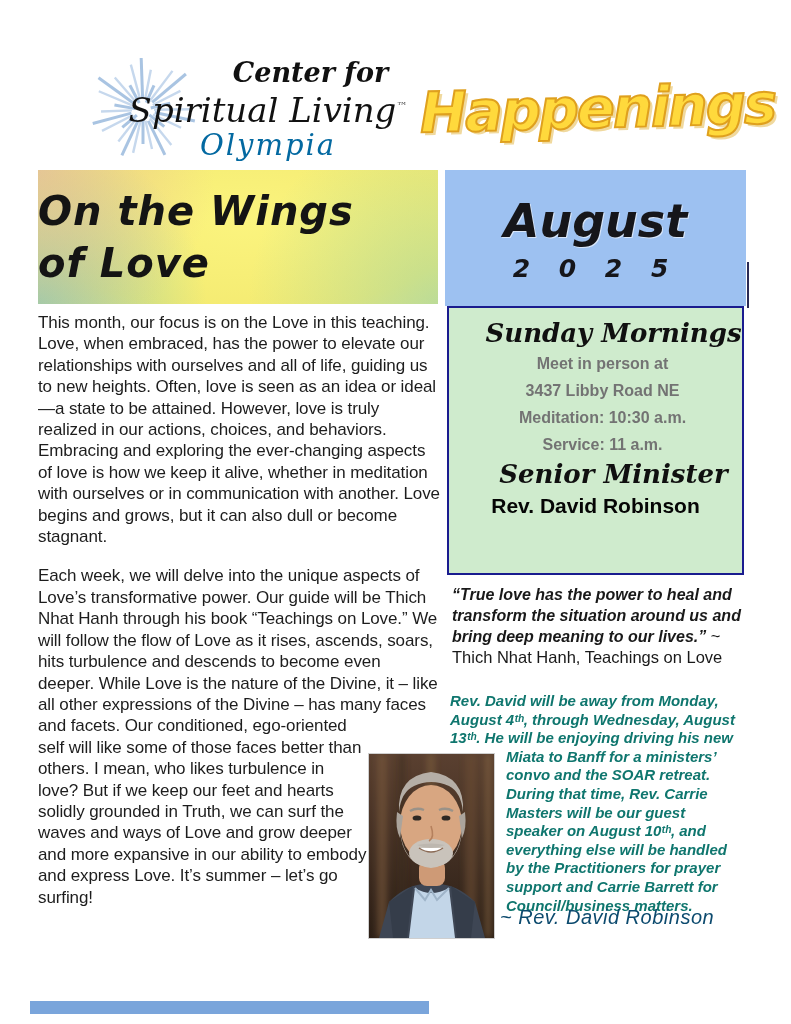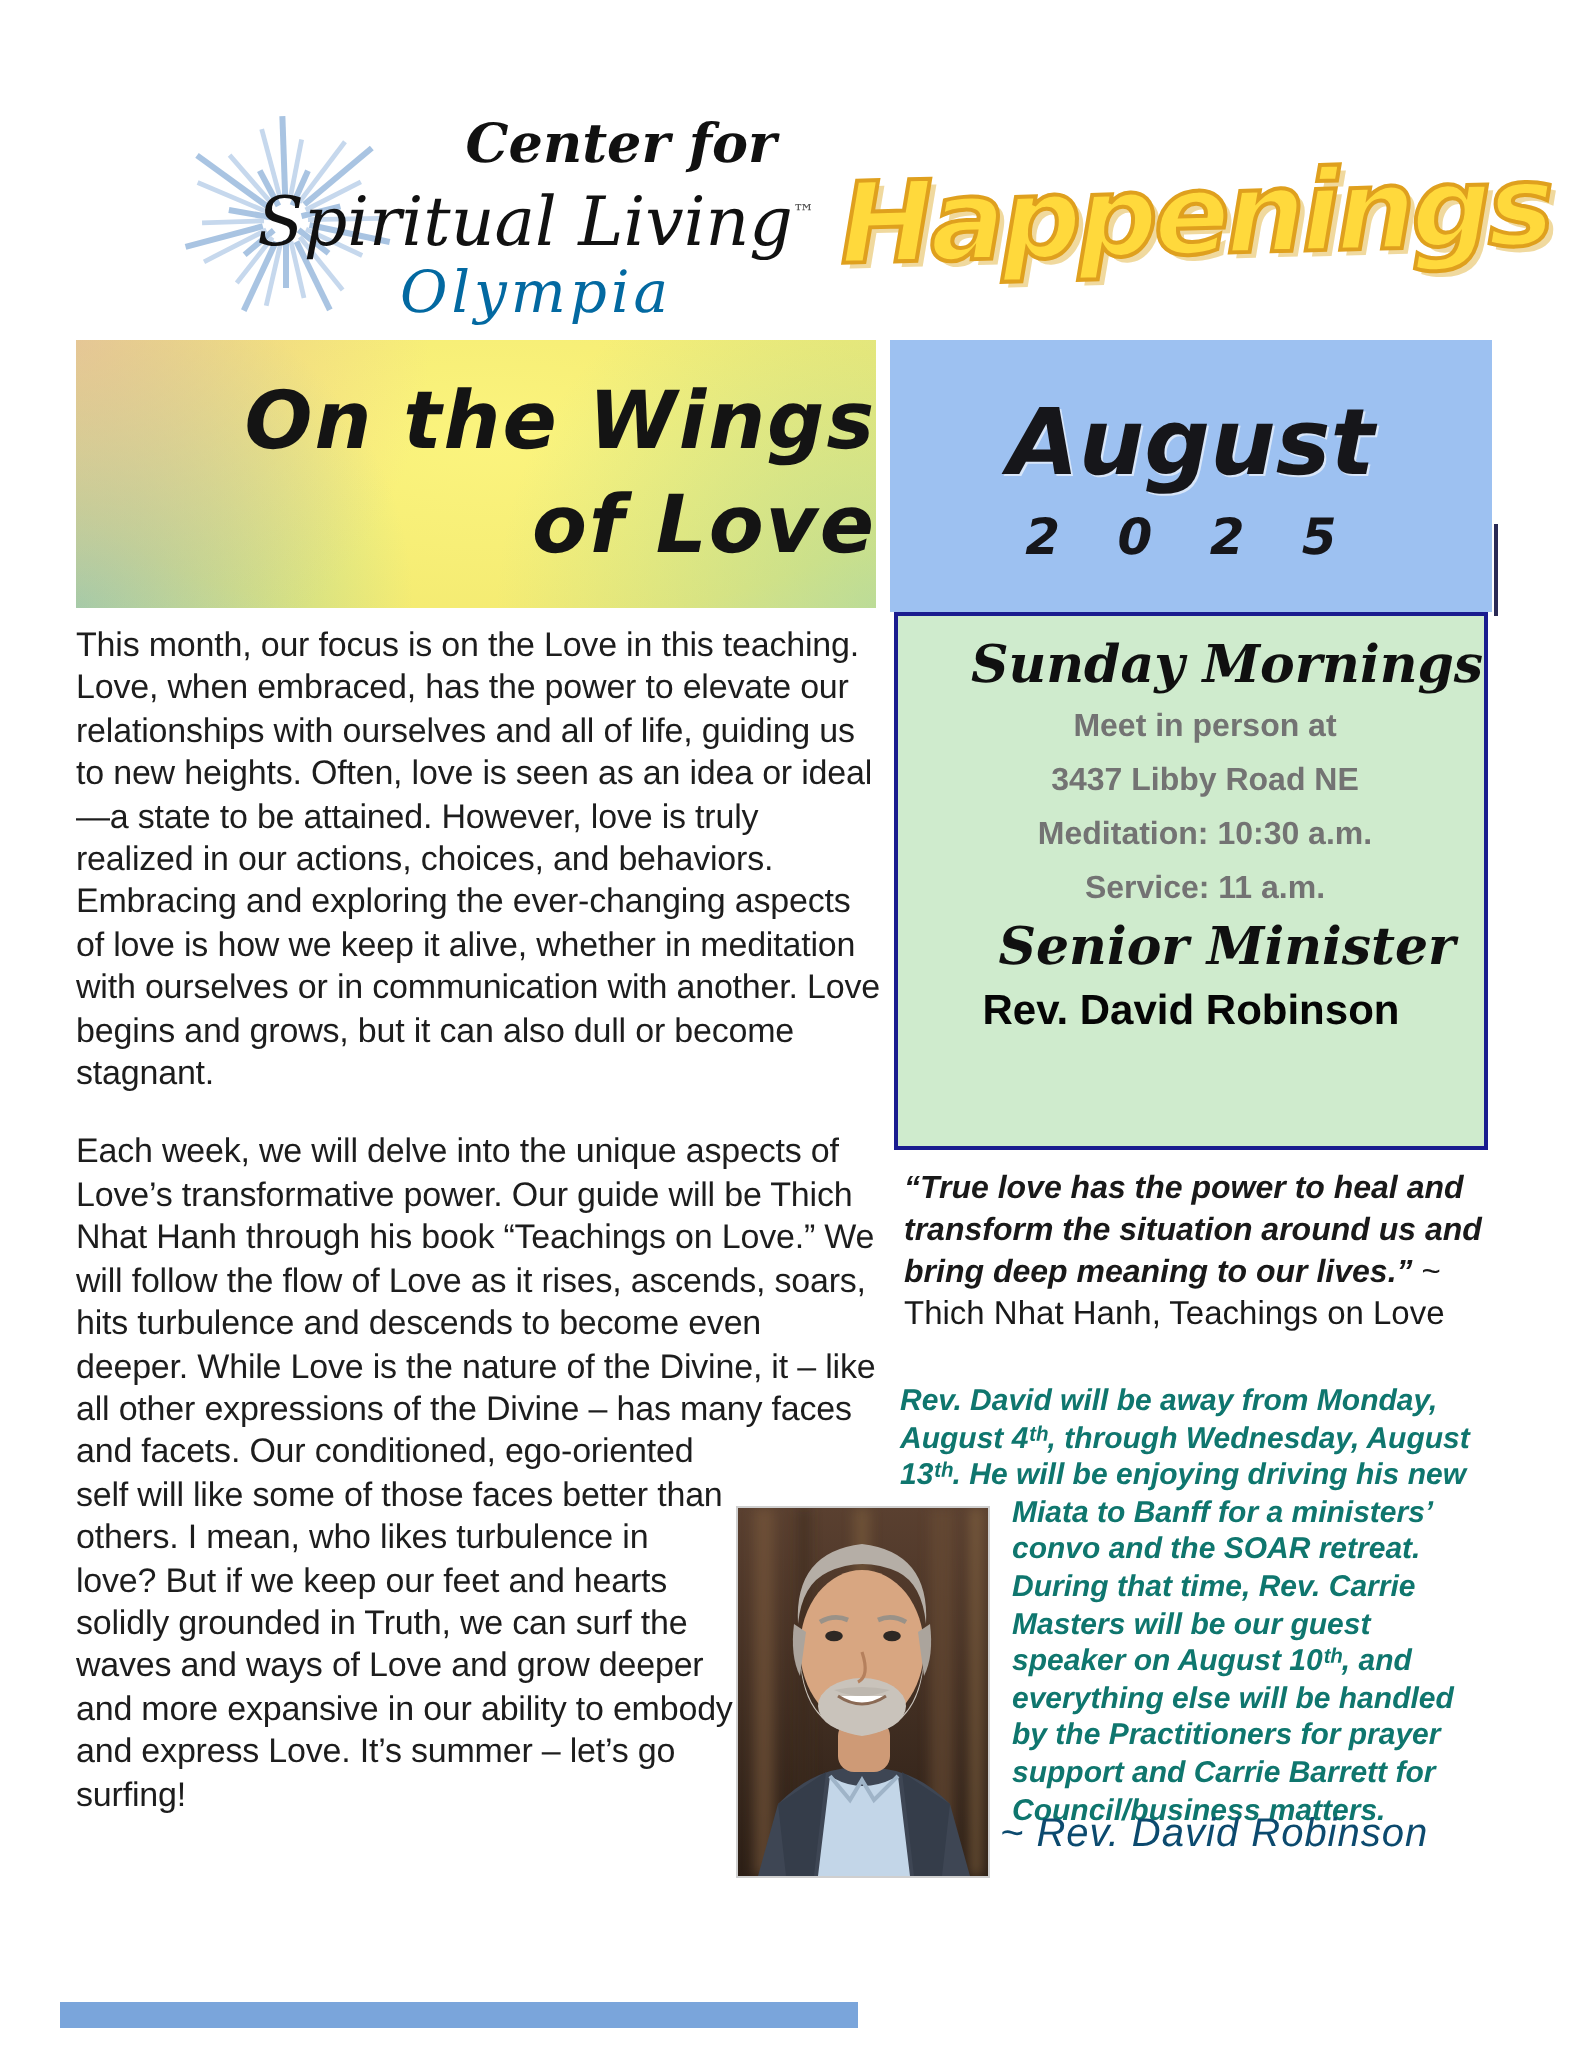--- a/index.html
+++ b/index.html
@@ -21,21 +21,21 @@
             -webkit-text-stroke:2px #DFA01E;text-shadow:3px 3px 0 rgba(222,170,40,.45);
             transform:rotate(-1.5deg);}
 
   
   .left-banner{position:absolute;left:38px;top:170px;width:400px;height:134px;
     background:
       radial-gradient(circle at 0% 0%,   rgba(233,183,160,.65), rgba(233,183,160,0) 42%),
       radial-gradient(circle at 0% 100%, rgba(120,195,185,.70), rgba(120,195,185,0) 40%),
       radial-gradient(circle at 100% 100%,rgba(150,210,170,.55), rgba(150,210,170,0) 45%),
       radial-gradient(ellipse 120% 150% at 52% 38%, #FBF47E 0%, #F4EB72 45%, #D9E29B 78%, #BBD8BF 100%);
-    display:flex;flex-direction:column;justify-content:center;align-items:flex-end;}
+    display:flex;flex-direction:column;justify-content:center;align-items:flex-start;}
   .left-banner .t{font-family:"DejaVu Sans",sans-serif;font-weight:bold;font-style:italic;
     font-size:40px;line-height:52px;color:#141414;letter-spacing:1px;}
 
   .right-banner{position:absolute;left:445px;top:170px;width:301px;height:136px;background:#9DC1F1;
     display:flex;flex-direction:column;justify-content:center;align-items:center;}
   .rb-month{font-family:"DejaVu Sans",sans-serif;font-weight:bold;font-style:italic;
     font-size:46px;line-height:54px;color:#16161a;text-shadow:1px 1px 0 rgba(255,255,255,.6);}
   .rb-year{font-family:"DejaVu Sans",sans-serif;font-weight:bold;font-style:italic;
     font-size:25px;letter-spacing:10px;color:#16161a;margin-top:6px;}
 

